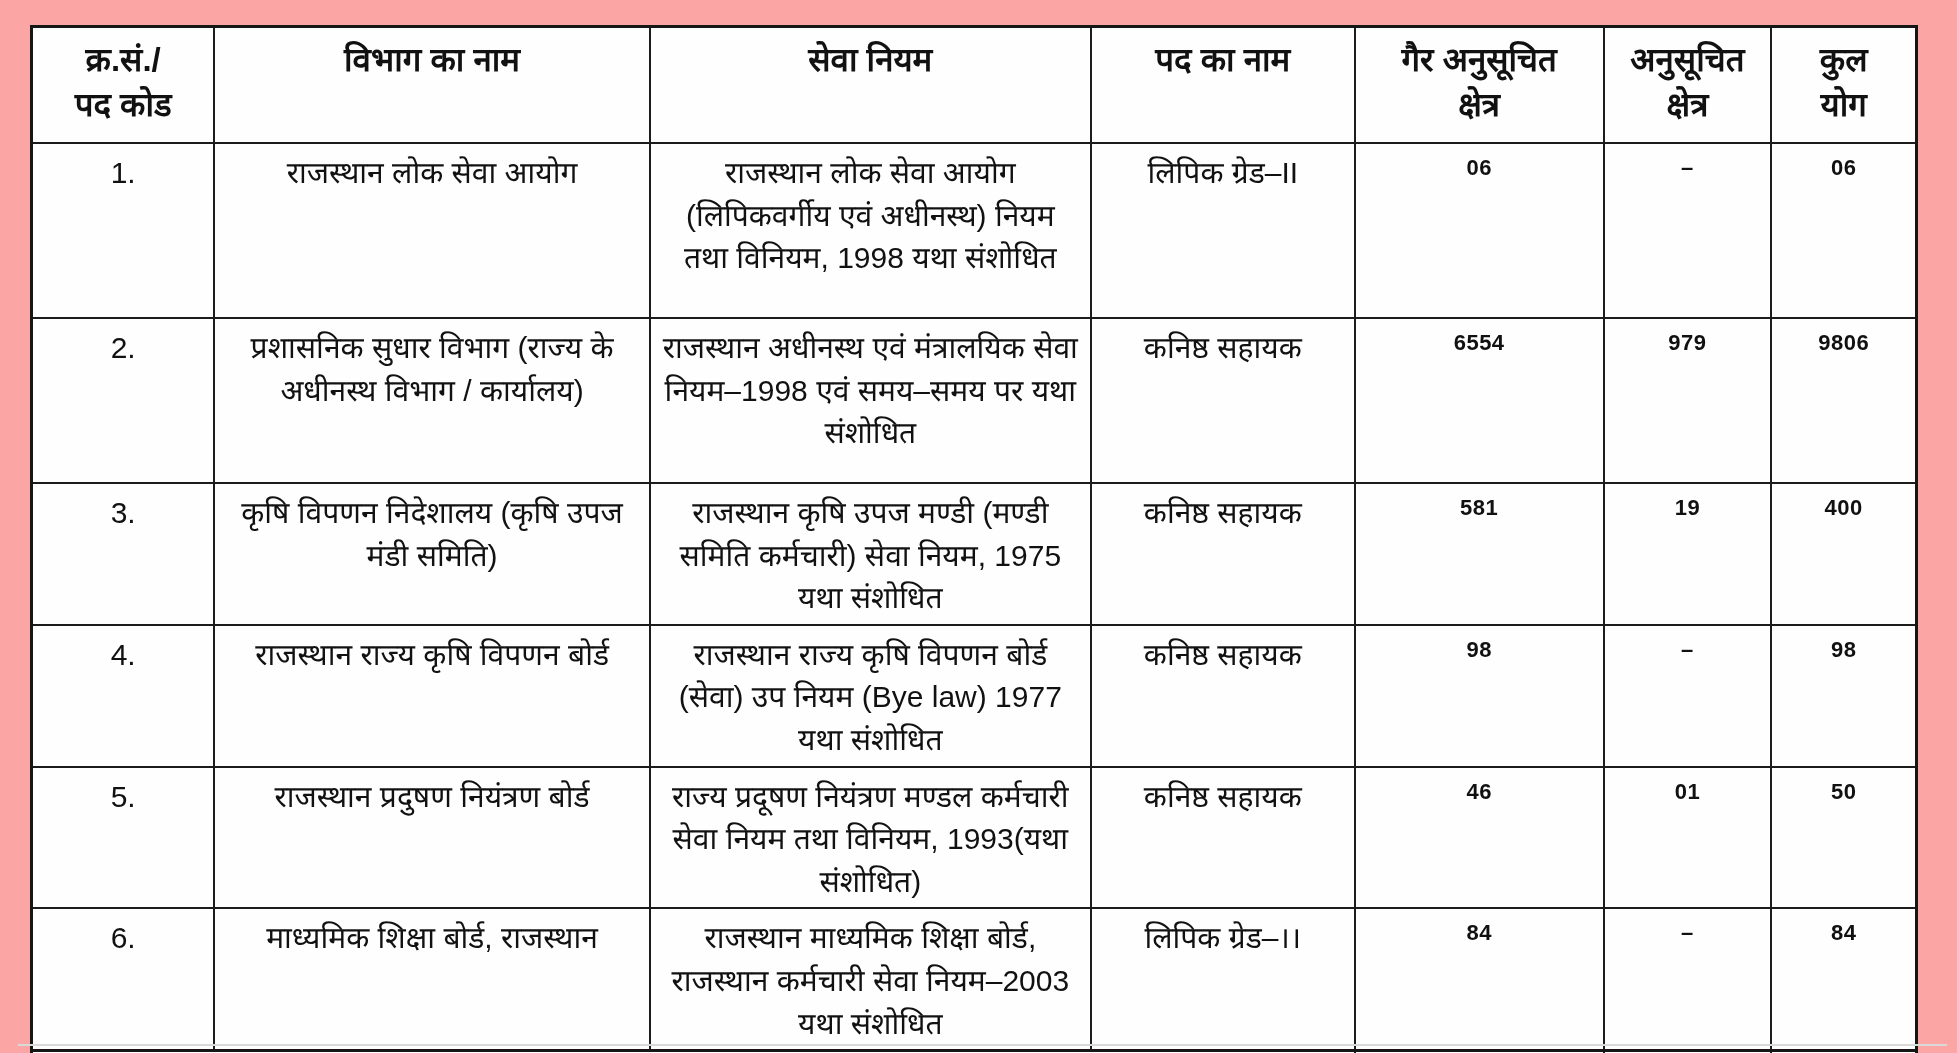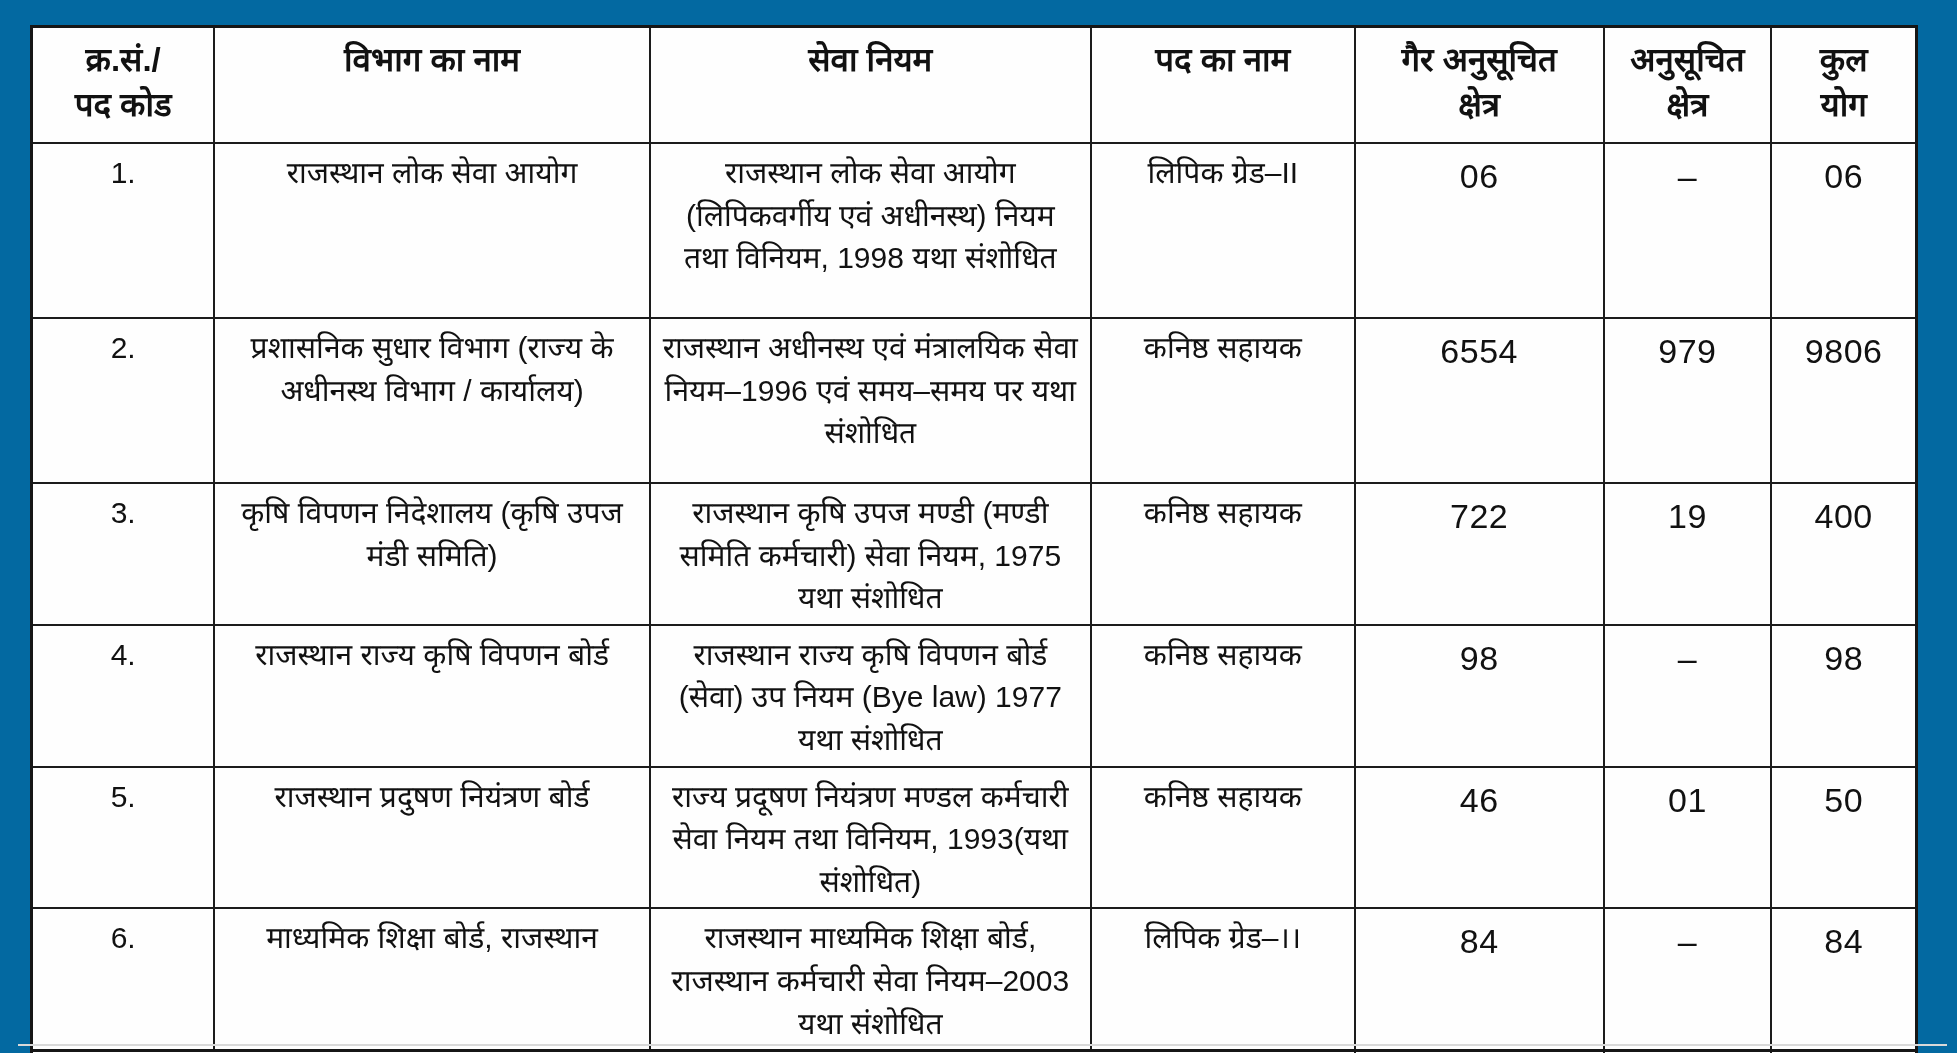--- a/index.html
+++ b/index.html
@@ -8,21 +8,21 @@
     background: #ffffff;
     width: 1957px;
     height: 1053px;
     font-family: "Liberation Sans", "DejaVu Sans", sans-serif;
     color: #111111;
   }
   .page {
     position: relative;
     width: 1957px;
     height: 1053px;
-    background: #0369a1;
+    background: #fca5a5;
     overflow: hidden;
   }
   table.data-table {
     position: absolute;
     left: 30px;
     top: 25px;
     width: 1888px;
     border-collapse: collapse;
     table-layout: fixed;
     border: 3px solid #161616;
@@ -42,22 +42,23 @@
     line-height: 1.35;
     white-space: pre-line;
     height: 100px;
     padding-top: 10px;
   }
   tbody td {
     font-size: 30px;
     line-height: 1.42;
   }
   td.num {
-    font-size: 34px;
+    font-size: 22px;
     letter-spacing: 0.5px;
+    font-weight: bold;
   }
   tbody tr:nth-child(1) { height: 175px; }
   tbody tr:nth-child(2) { height: 165px; }
   tbody tr:nth-child(3) { height: 133px; }
   tbody tr:nth-child(4) { height: 132px; }
   tbody tr:nth-child(5) { height: 132px; }
   tbody tr:nth-child(6) { height: 128px; }
   tfoot tr { height: 57px; }
   tfoot td {
     border-top: 3px solid #161616;
@@ -115,32 +116,32 @@
         <td>राजस्थान लोक सेवा आयोग</td>
         <td>राजस्थान लोक सेवा आयोग (लिपिकवर्गीय एवं अधीनस्थ) नियम तथा विनियम, 1998 यथा संशोधित</td>
         <td>लिपिक ग्रेड–II</td>
         <td class="num">06</td>
         <td class="num">–</td>
         <td class="num">06</td>
       </tr>
       <tr>
         <td>2.</td>
         <td>प्रशासनिक सुधार विभाग (राज्य के अधीनस्थ विभाग / कार्यालय)</td>
-        <td>राजस्थान अधीनस्थ एवं मंत्रालयिक सेवा नियम–1996 एवं समय–समय पर यथा संशोधित</td>
+        <td>राजस्थान अधीनस्थ एवं मंत्रालयिक सेवा नियम–1998 एवं समय–समय पर यथा संशोधित</td>
         <td>कनिष्ठ सहायक</td>
         <td class="num">6554</td>
         <td class="num">979</td>
         <td class="num">9806</td>
       </tr>
       <tr>
         <td>3.</td>
         <td>कृषि विपणन निदेशालय (कृषि उपज मंडी समिति)</td>
         <td>राजस्थान कृषि उपज मण्डी (मण्डी समिति कर्मचारी) सेवा नियम, 1975 यथा संशोधित</td>
         <td>कनिष्ठ सहायक</td>
-        <td class="num">722</td>
+        <td class="num">581</td>
         <td class="num">19</td>
         <td class="num">400</td>
       </tr>
       <tr>
         <td>4.</td>
         <td>राजस्थान राज्य कृषि विपणन बोर्ड</td>
         <td>राजस्थान राज्य कृषि विपणन बोर्ड (सेवा) उप नियम (Bye law) 1977 यथा संशोधित</td>
         <td>कनिष्ठ सहायक</td>
         <td class="num">98</td>
         <td class="num">–</td>

